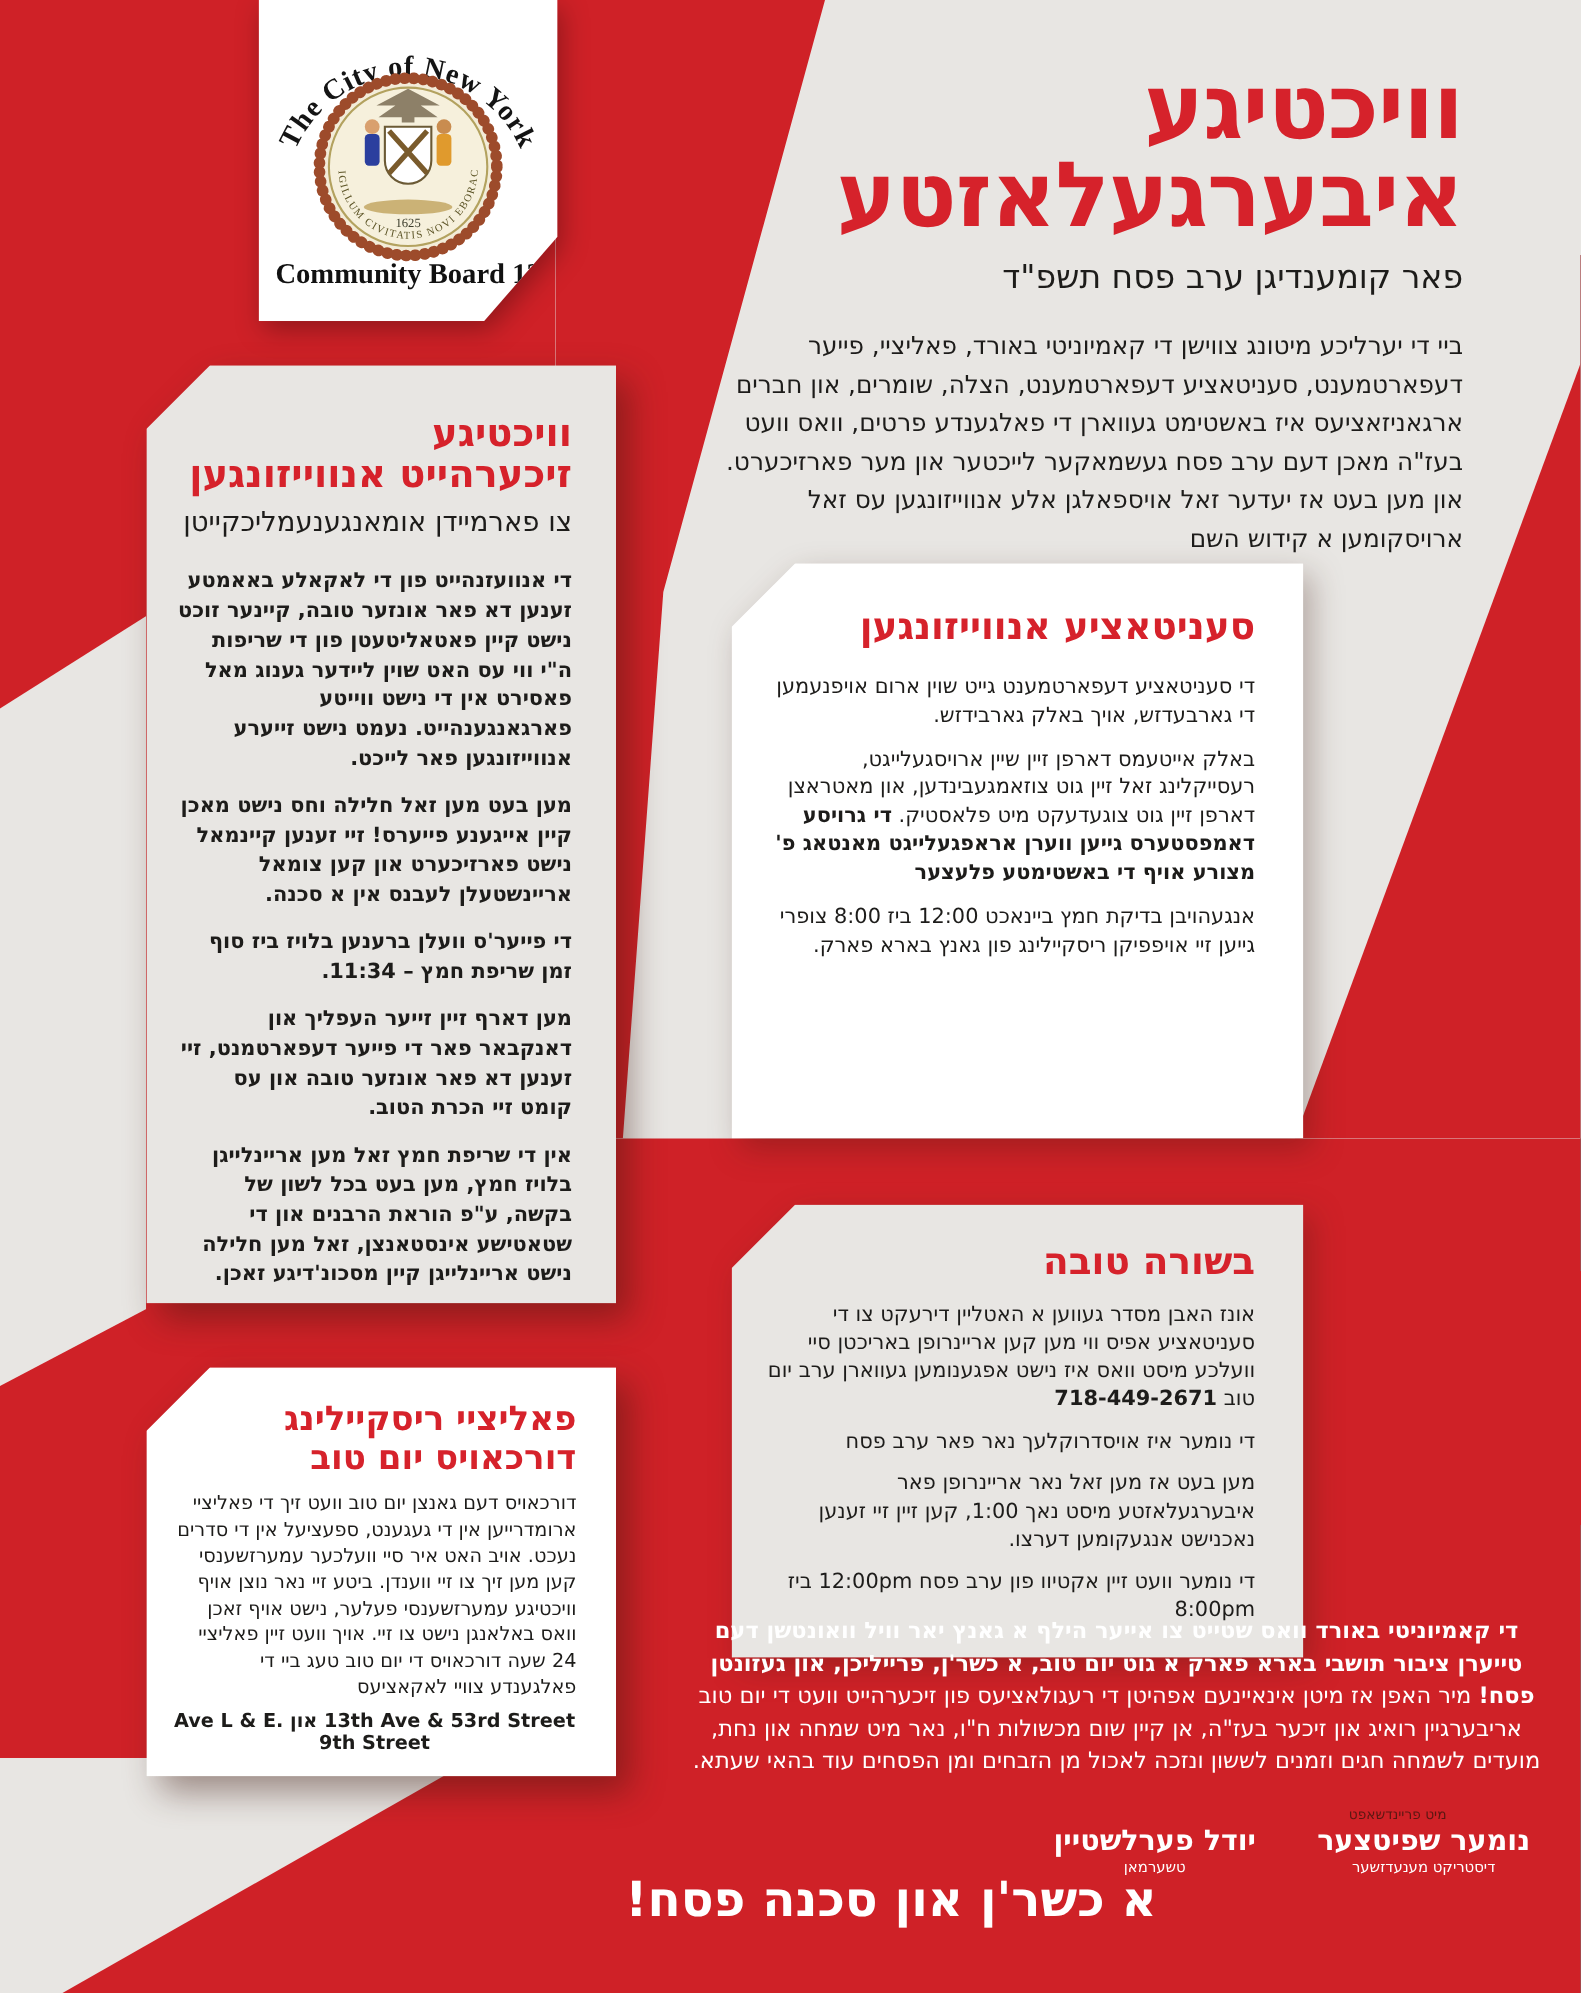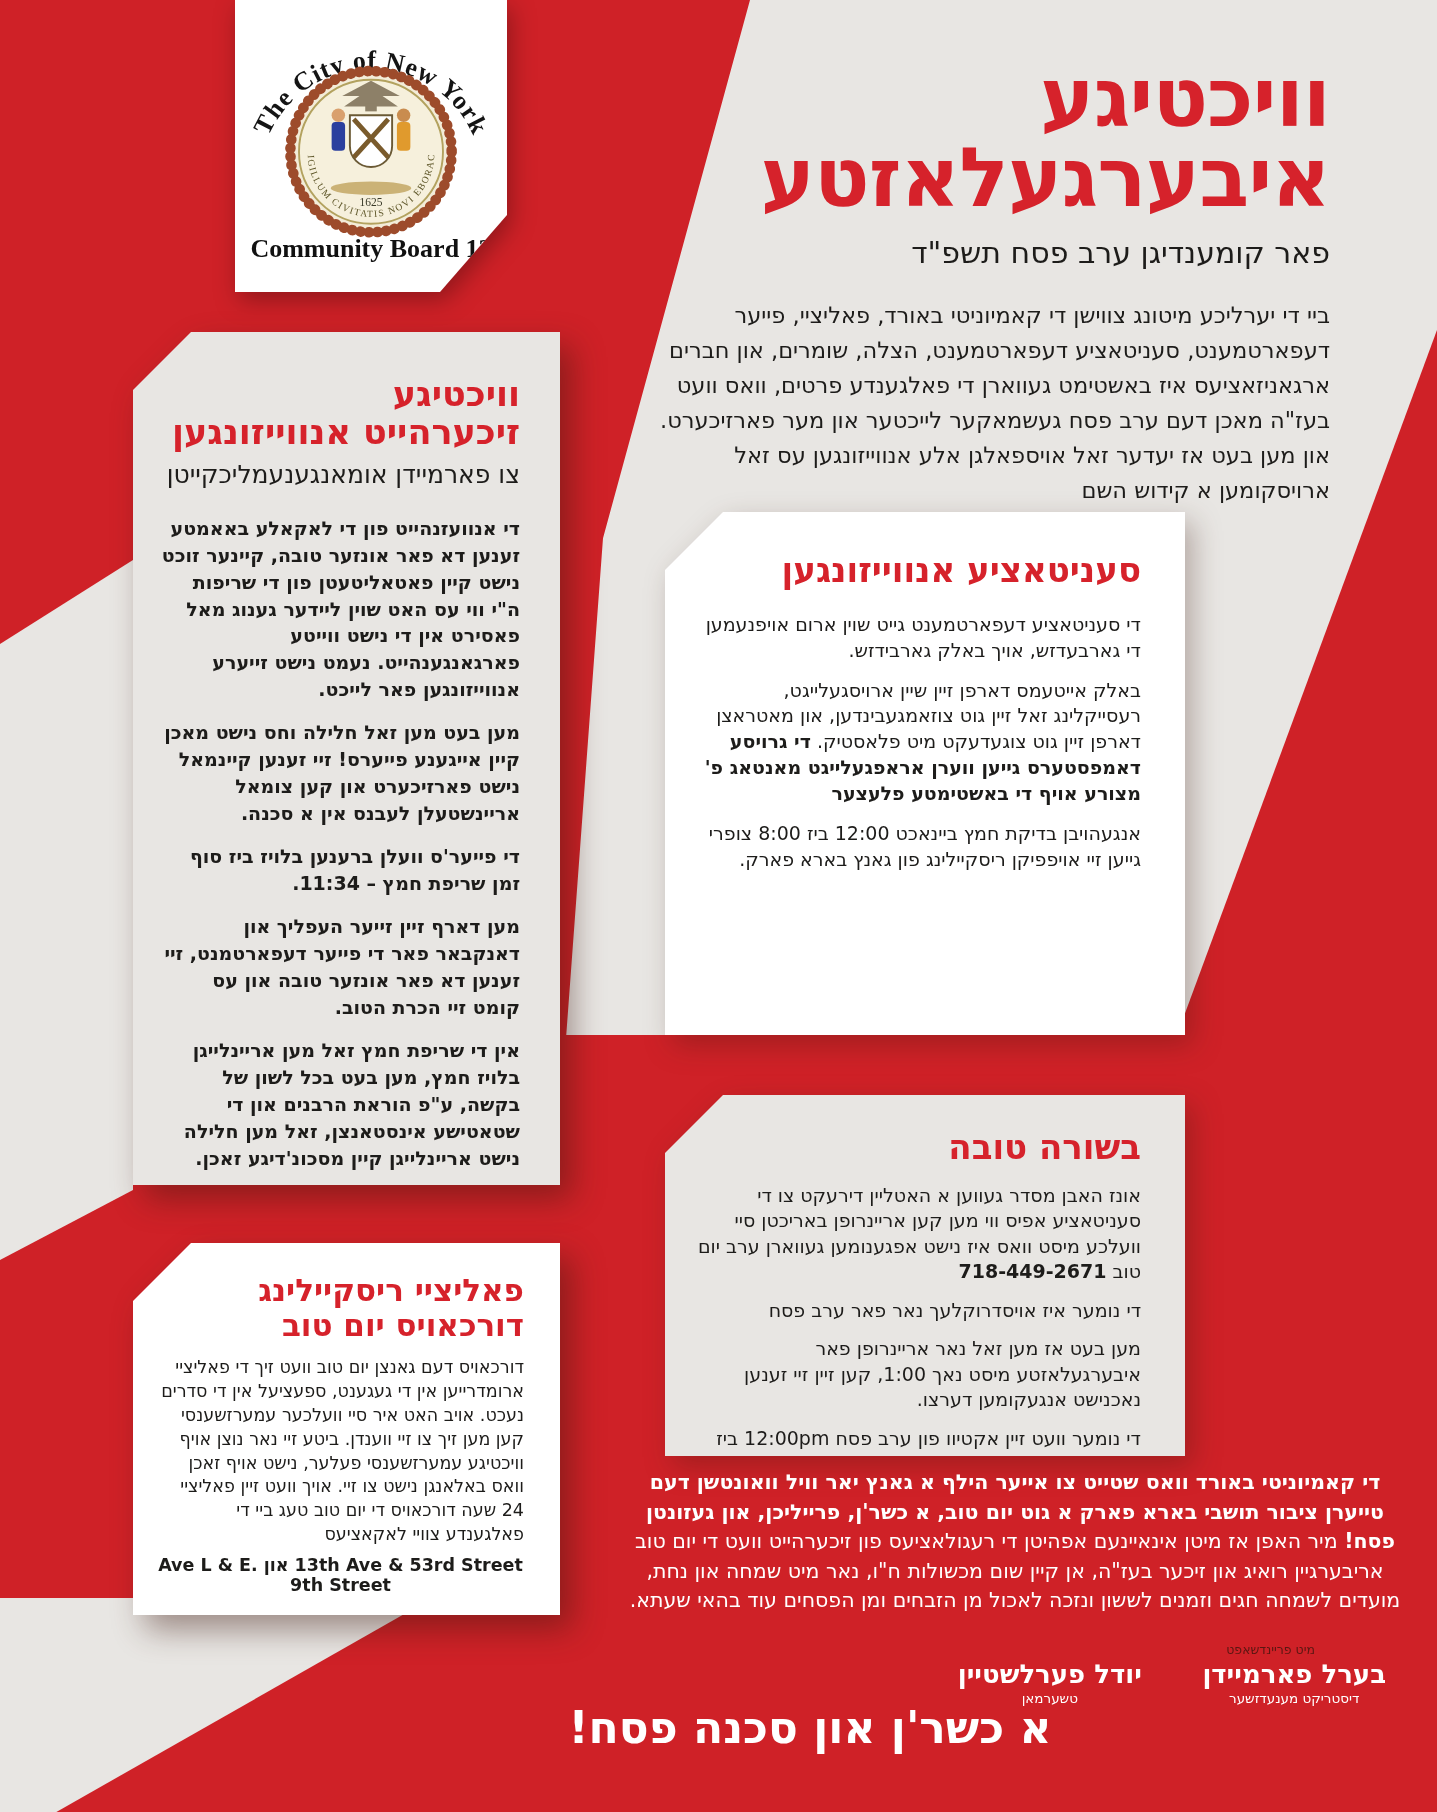--- a/index.html
+++ b/index.html
@@ -39,21 +39,21 @@
   .box-sub{font-size:25px;margin-top:8px;}
   .safety-body{font-size:19px;font-weight:bold;line-height:1.42;margin-top:26px;}
   .safety-body p{margin:0 0 16px 0;}
 
   .sanitation{width:520px;height:523px;padding:38px 44px 24px 30px;text-align:right;}
   .san-title{color:#d6222b;font-weight:800;font-size:34px;text-align:right;}
   .san-body{font-size:19px;line-height:1.36;margin-top:22px;}
   .san-body p{margin:0 0 14px 0;}
   .b{font-weight:bold;}
 
-  .goodnews{width:520px;height:361px;padding:32px 44px 20px 30px;text-align:right;}
+  .goodnews{width:520px;height:412px;padding:32px 44px 20px 30px;text-align:right;}
   .gn-body{font-size:19px;line-height:1.34;margin-top:16px;}
   .gn-body p{margin:0 0 13px 0;}
 
   .police{width:427px;height:372px;padding:30px 36px 20px 24px;text-align:right;}
   .police-title{color:#d6222b;font-weight:800;font-size:31px;line-height:1.12;}
   .police-body{font-size:17.5px;line-height:1.36;margin-top:14px;}
   .police-loc{font-size:17.5px;font-weight:bold;text-align:center;margin-top:8px;}
 
   .closing{position:absolute;left:620px;top:1468px;width:790px;text-align:center;color:#fff;
       font-size:20.5px;line-height:1.44;}
@@ -172,21 +172,21 @@
   </div>
 
   <div class="signatures" dir="rtl">
     <div class="sig-greeting">מיט פריינדשאפט</div>
     <div class="sig-row">
       <div class="sig-col">
         <div class="sig-name">יודל פערלשטיין</div>
         <div class="sig-title">טשערמאן</div>
       </div>
       <div class="sig-col">
-        <div class="sig-name">בערל פארמיידן</div>
+        <div class="sig-name">נומער שפיטצער</div>
         <div class="sig-title">דיסטריקט מענעדזשער</div>
       </div>
     </div>
   </div>
 
   <div class="wish" dir="rtl">א כשר'ן און סכנה פסח!</div>
 
 </div>
 
 </body></html>

